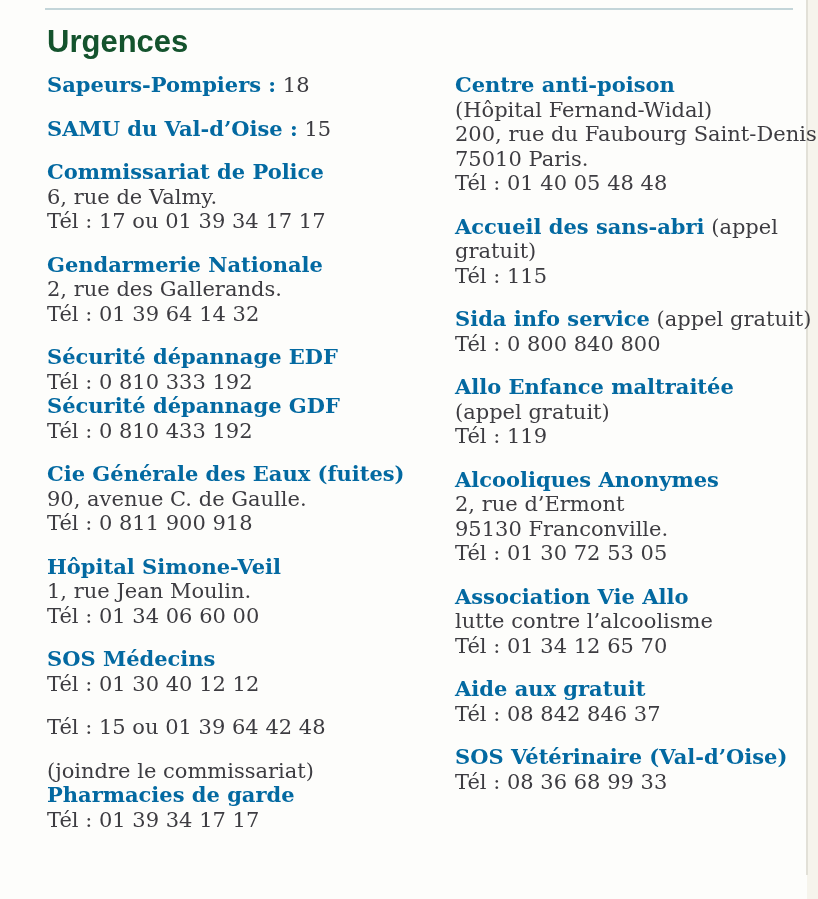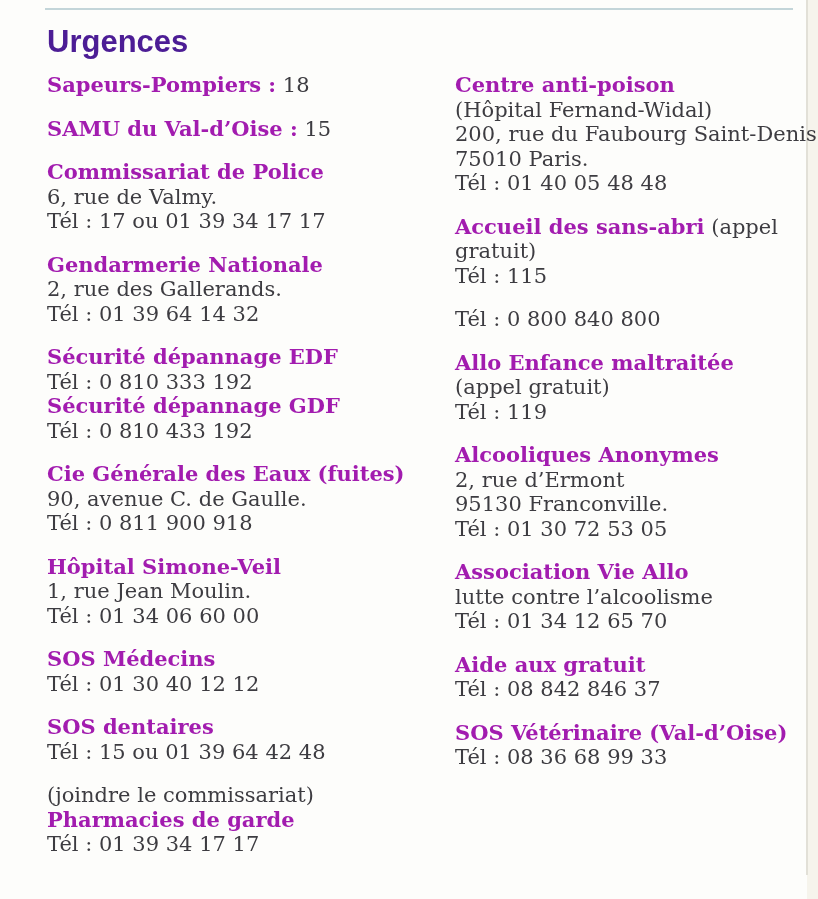--- a/index.html
+++ b/index.html
@@ -61,34 +61,34 @@
   }
   .col-right {
     left: 455px;
     width: 363px;
   }
   .entry {
     margin-bottom: 19px;
   }
   .entry .line strong {
     font-weight: bold;
-    color: #a21caf;
+    color: #0369a1;
   }
   .entry .line span {
     font-weight: normal;
   }
 </style>
 </head>
 <body style="color: rgb(61, 60, 65);">
 
 <div class="scan-right-strip"></div>
 <div class="edge-line"></div>
 <div class="top-hairline"></div>
 
-<h1 class="title" style="color: #4c1d95;">Urgences</h1>
+<h1 class="title" style="color: #14532d;">Urgences</h1>
 
 <div class="col col-left">
     <div class="entry">
       <div class="line"><strong>Sapeurs-Pompiers :</strong><span> 18</span></div>
     </div>
     <div class="entry">
       <div class="line"><strong>SAMU du Val-d’Oise :</strong><span> 15</span></div>
     </div>
     <div class="entry">
       <div class="line"><strong>Commissariat de Police</strong></div>
@@ -114,21 +114,20 @@
     <div class="entry">
       <div class="line"><strong>Hôpital Simone-Veil</strong></div>
       <div class="line"><span>1, rue Jean Moulin.</span></div>
       <div class="line"><span>Tél : 01 34 06 60 00</span></div>
     </div>
     <div class="entry">
       <div class="line"><strong>SOS Médecins</strong></div>
       <div class="line"><span>Tél : 01 30 40 12 12</span></div>
     </div>
     <div class="entry">
-      <div class="line"><strong>SOS dentaires</strong></div>
       <div class="line"><span>Tél : 15 ou 01 39 64 42 48</span></div>
     </div>
     <div class="entry">
       <div class="line"><span>(joindre le commissariat)</span></div>
       <div class="line"><strong>Pharmacies de garde</strong></div>
       <div class="line"><span>Tél : 01 39 34 17 17</span></div>
     </div>
   </div>
 <div class="col col-right">
     <div class="entry">
@@ -136,20 +135,21 @@
       <div class="line"><span>(Hôpital Fernand-Widal)</span></div>
       <div class="line"><span>200, rue du Faubourg Saint-Denis</span></div>
       <div class="line"><span>75010 Paris.</span></div>
       <div class="line"><span>Tél : 01 40 05 48 48</span></div>
     </div>
     <div class="entry">
       <div class="line"><strong>Accueil des sans-abri</strong><span> (appel gratuit)</span></div>
       <div class="line"><span>Tél : 115</span></div>
     </div>
     <div class="entry">
+      <div class="line"><strong>Sida info service</strong><span> (appel gratuit)</span></div>
       <div class="line"><span>Tél : 0 800 840 800</span></div>
     </div>
     <div class="entry">
       <div class="line"><strong>Allo Enfance maltraitée</strong></div>
       <div class="line"><span>(appel gratuit)</span></div>
       <div class="line"><span>Tél : 119</span></div>
     </div>
     <div class="entry">
       <div class="line"><strong>Alcooliques Anonymes</strong></div>
       <div class="line"><span>2, rue d’Ermont</span></div>

